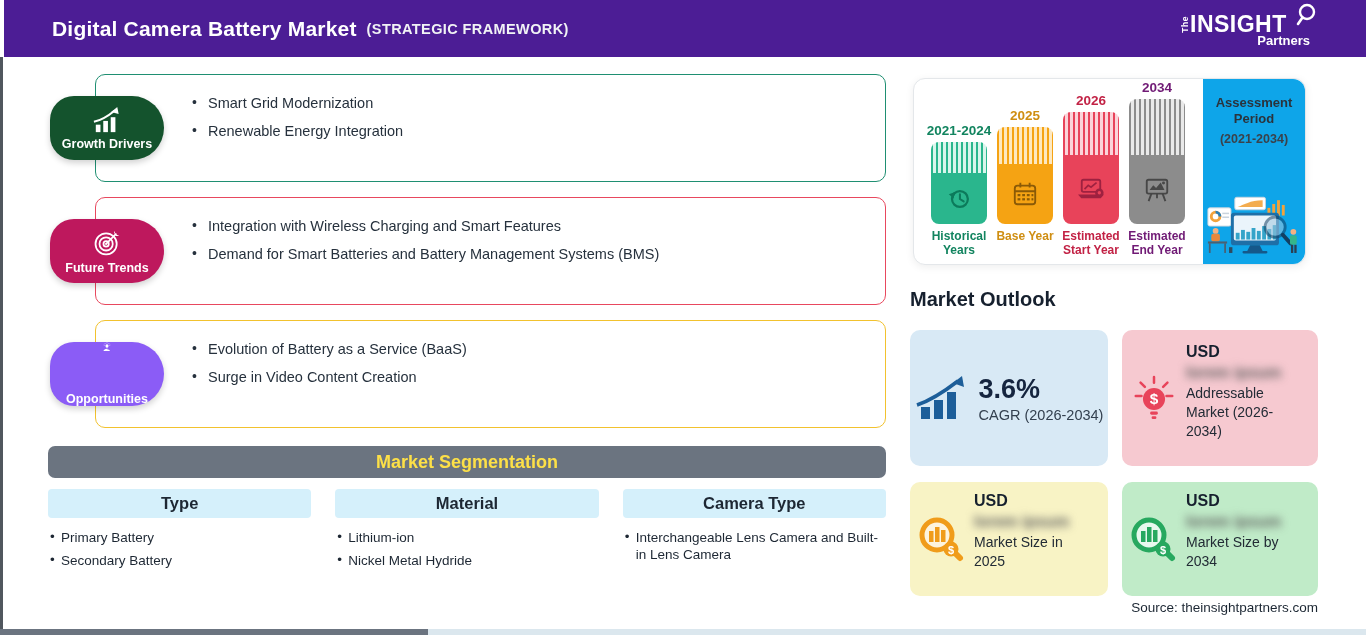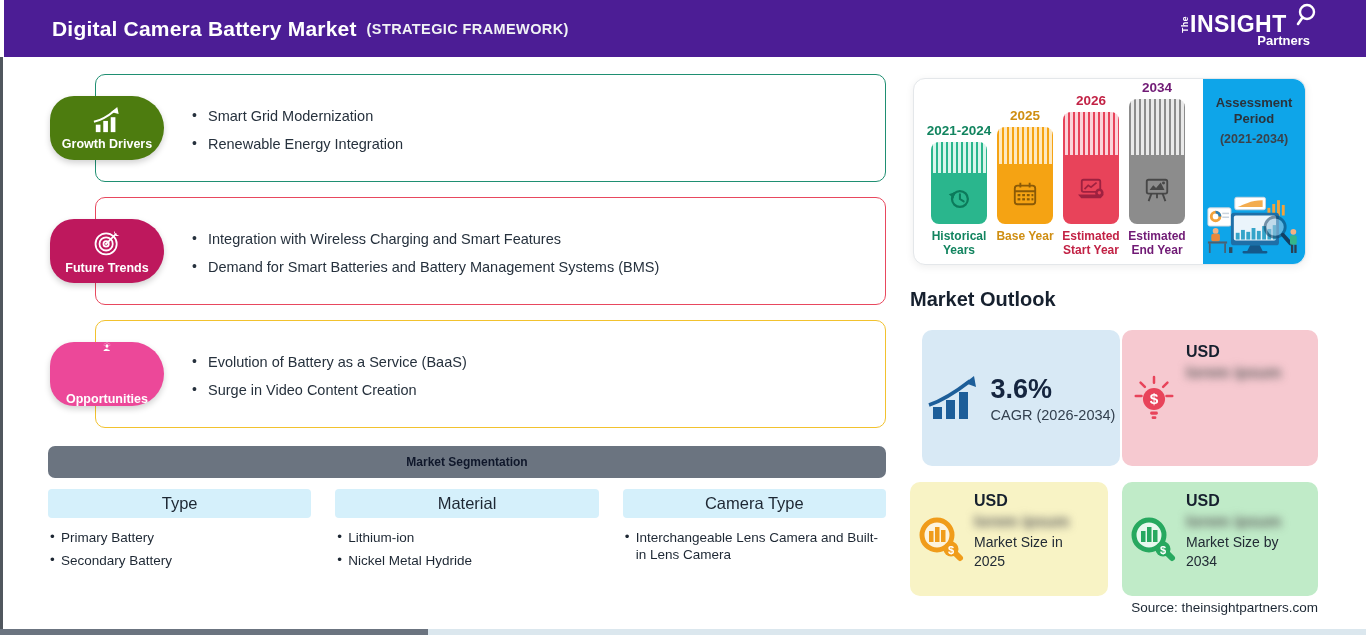--- a/index.html
+++ b/index.html
@@ -18,39 +18,39 @@
   .logo-magnifier { position:absolute; right:-6px; top:-6px; }
   .logo-partners { position:absolute; right:2px; top:24px; font-size:13px; font-weight:700; }
 
   
   .frame-row { position:absolute; left:0; width:900px; height:108px; }
   .frame-box { position:absolute; left:95px; top:0; width:791px; height:108px; background:#fff;
                border-radius:10px; padding:14px 20px 0 96px; }
   .b-green  { border:1.6px solid #1f8f72; }
   .b-red    { border:1.6px solid #e8485e; }
   .b-orange { border:1.6px solid #f2c22e; }
-  .frame-box ul { list-style:none;margin-top:13px; }
+  .frame-box ul { list-style:none; }
   .frame-box li { font-size:14.5px; color:#26313d; padding:6px 0 6px 16px; position:relative; }
   .frame-box li::before { content:"•"; position:absolute; left:0; top:5px; color:#26313d; font-size:14px; }
   .badge { position:absolute; left:50px; top:22px; width:114px; height:64px; display:flex; flex-direction:column;
            align-items:center; justify-content:center; gap:3px; color:#fff;
            box-shadow:0 3px 6px rgba(0,0,0,.18); }
   .badge span { font-size:12.5px; font-weight:700; }
-  .bg-green  { background:#4d7c0f; border-radius:24px 32px 32px 24px; }
+  .bg-green  { background:#14532d; border-radius:24px 32px 32px 24px; }
   .bg-red    { background:#be185d; border-radius:24px 32px 32px 24px; }
-  .bg-orange { background:#ec4899; border-radius:24px 32px 32px 24px;gap:40px; }
+  .bg-orange { background:#8b5cf6; border-radius:24px 32px 32px 24px;gap:40px; }
 
   
   .seg-title { position:absolute; left:48px; top:446px; width:838px; height:32px; background:#6b7480;
-               border-radius:7px; color:#0f172a; font-size:12px; font-weight:700;
+               border-radius:7px; color:#fde047; font-size:18px; font-weight:700;
                display:flex; align-items:center; justify-content:center; }
   .seg-cols { position:absolute; left:48px; top:489px; width:838px; display:flex; gap:24px; }
   .seg-col { flex:1; }
   .seg-head { height:29px; background:#d5f0fb; border-radius:4px; display:flex; align-items:center;
-              justify-content:center; font-size:16.5px; font-weight:400; color:#1d2733; }
+              justify-content:center; font-size:16.5px; font-weight:700; color:#1d2733; }
   .seg-col ul { list-style:none; margin-top:8px; }
   .seg-col li { font-size:13.5px; color:#1d2733; padding:3px 0 3px 13px; position:relative; line-height:17px; }
   .seg-col li::before { content:"•"; position:absolute; left:2px; top:2px; color:#1d2733; }
 
   
   .tpanel { position:absolute; left:913px; top:78px; width:393px; height:187px; background:#fff;
             border:1px solid #e4e7ea; border-radius:12px; box-shadow:0 2px 8px rgba(0,0,0,.07); }
   .assess { position:absolute; right:0; top:0; width:102px; height:100%; background:#0ea5e9;
             border-radius:0 12px 12px 0; text-align:center; padding-top:16px; }
   .assess .a1 { font-size:13px; font-weight:700; color:#2b333c; line-height:16px; }
@@ -68,21 +68,21 @@
   .tbar-red .solid     { background:#e8435a; }
   .tbar-gray .stripes  { background:repeating-linear-gradient(90deg,#8c8c8c 0 2px,#e9e9e9 2px 5px); height:45%; }
   .tbar-gray .solid    { background:#8c8c8c; }
   .tlabel { position:absolute; top:150px; width:66px; text-align:center; font-size:12px; font-weight:800; line-height:14px; }
   .c-green { color:#12845f; } .c-orange { color:#cf8e12; } .c-red { color:#c22245; } .c-gray { color:#701a75; }
 
   
   .outlook-title { position:absolute; left:910px; top:288px; font-size:20px; font-weight:800; color:#16202e; }
   .card { position:absolute; border-radius:10px; display:flex; }
   .card-blue  { left:910px; top:330px; width:198px; height:136px; background:#d8e9f5;
-                align-items:center; justify-content:center; gap:12px;margin-left:12px; }
+                align-items:center; justify-content:center; gap:12px; }
   .card-pink  { left:1122px; top:330px; width:196px; height:136px; background:#f6c9d0; }
   .card-yellow{ left:910px;  top:482px; width:198px; height:114px; background:#f8f3c5; }
   .card-green { left:1122px; top:482px; width:196px; height:114px; background:#c0ebc8; }
   .card .big { font-size:27px; font-weight:800; color:#15253f; }
   .card .sub { font-size:14.5px; color:#33404f; margin-top:2px; }
   .icon-col { width:64px; display:flex; align-items:center; justify-content:center; flex:none; }
   .card-text { padding-top:13px; padding-right:6px; }
   .card-yellow .card-text, .card-green .card-text { padding-top:10px; }
   .usd { font-size:16px; font-weight:800; color:#16202e; }
   .blurred { font-size:16px; font-weight:800; color:#5d5d5d; filter:blur(4px); margin:3px 0 2px; white-space:nowrap; }
@@ -342,20 +342,21 @@
         </g>
         <circle cx="25" cy="29" r="11.5" fill="#e8435a"></circle>
         <text x="25" y="34.5" text-anchor="middle" font-size="16" font-weight="bold" fill="#fff" font-family="Liberation Sans, sans-serif">$</text>
         <rect x="21" y="42" width="8" height="3.4" rx="1.5" fill="#e8435a"></rect>
         <rect x="22.5" y="47" width="5" height="2.8" rx="1.3" fill="#e8435a"></rect>
       </svg>
     </div>
     <div class="card-text">
       <div class="usd">USD</div>
       <div class="blurred">lorem ipsum</div>
+      <div class="clabel">Addressable Market (2026-2034)</div>
     </div>
   </div>
 
   <div class="card card-yellow">
     <div class="icon-col">
       <svg width="54" height="52" viewBox="0 0 54 52">
         <line x1="31" y1="31" x2="45" y2="45" stroke="#f09c1a" stroke-width="6" stroke-linecap="round"></line>
         <circle cx="22" cy="22" r="15" fill="#fdf4de" stroke="#f09c1a" stroke-width="5"></circle>
         <g fill="#f09c1a">
           <rect x="14" y="18" width="4.5" height="11"></rect>

